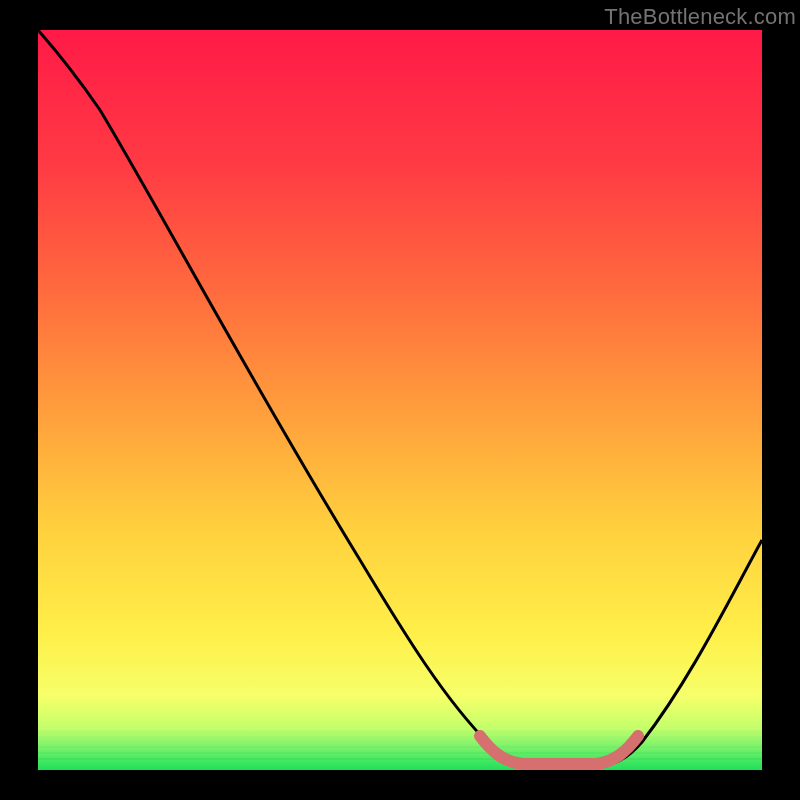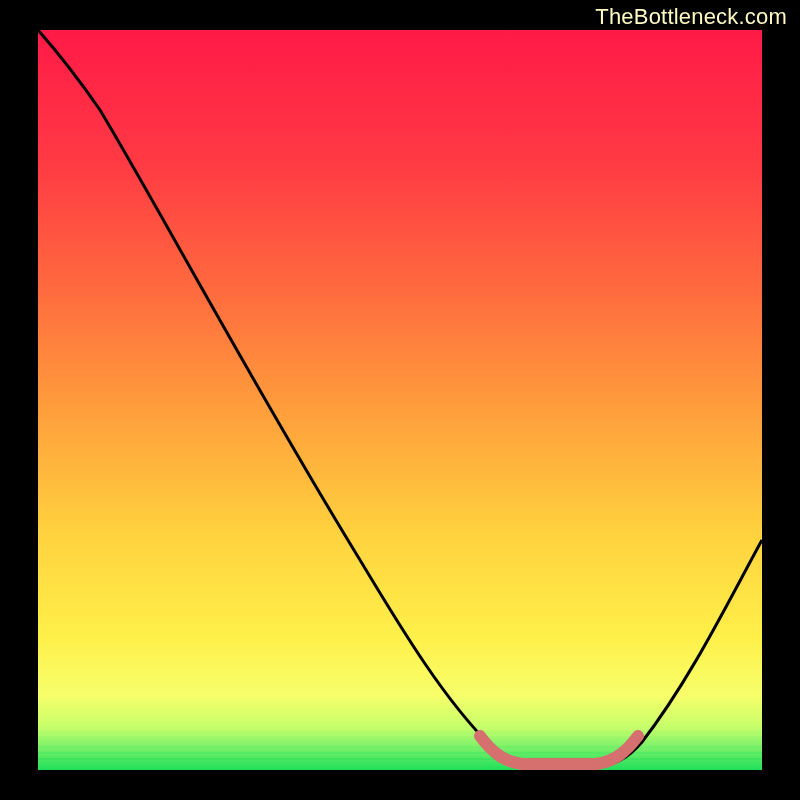--- a/index.html
+++ b/index.html
@@ -13,22 +13,22 @@
   }
   .frame {
     position: relative;
     width: 800px;
     height: 800px;
     background: #000;
   }
   .watermark {
     position: absolute;
     top: 4px;
-    right: 13px;
-    color: #fef9c3;
+    right: 4px;
+    color: #737373;
     font-size: 22px;
     font-weight: 500;
     letter-spacing: 0.2px;
     user-select: none;
   }
   svg {
     display: block;
   }
 </style>
 </head>

